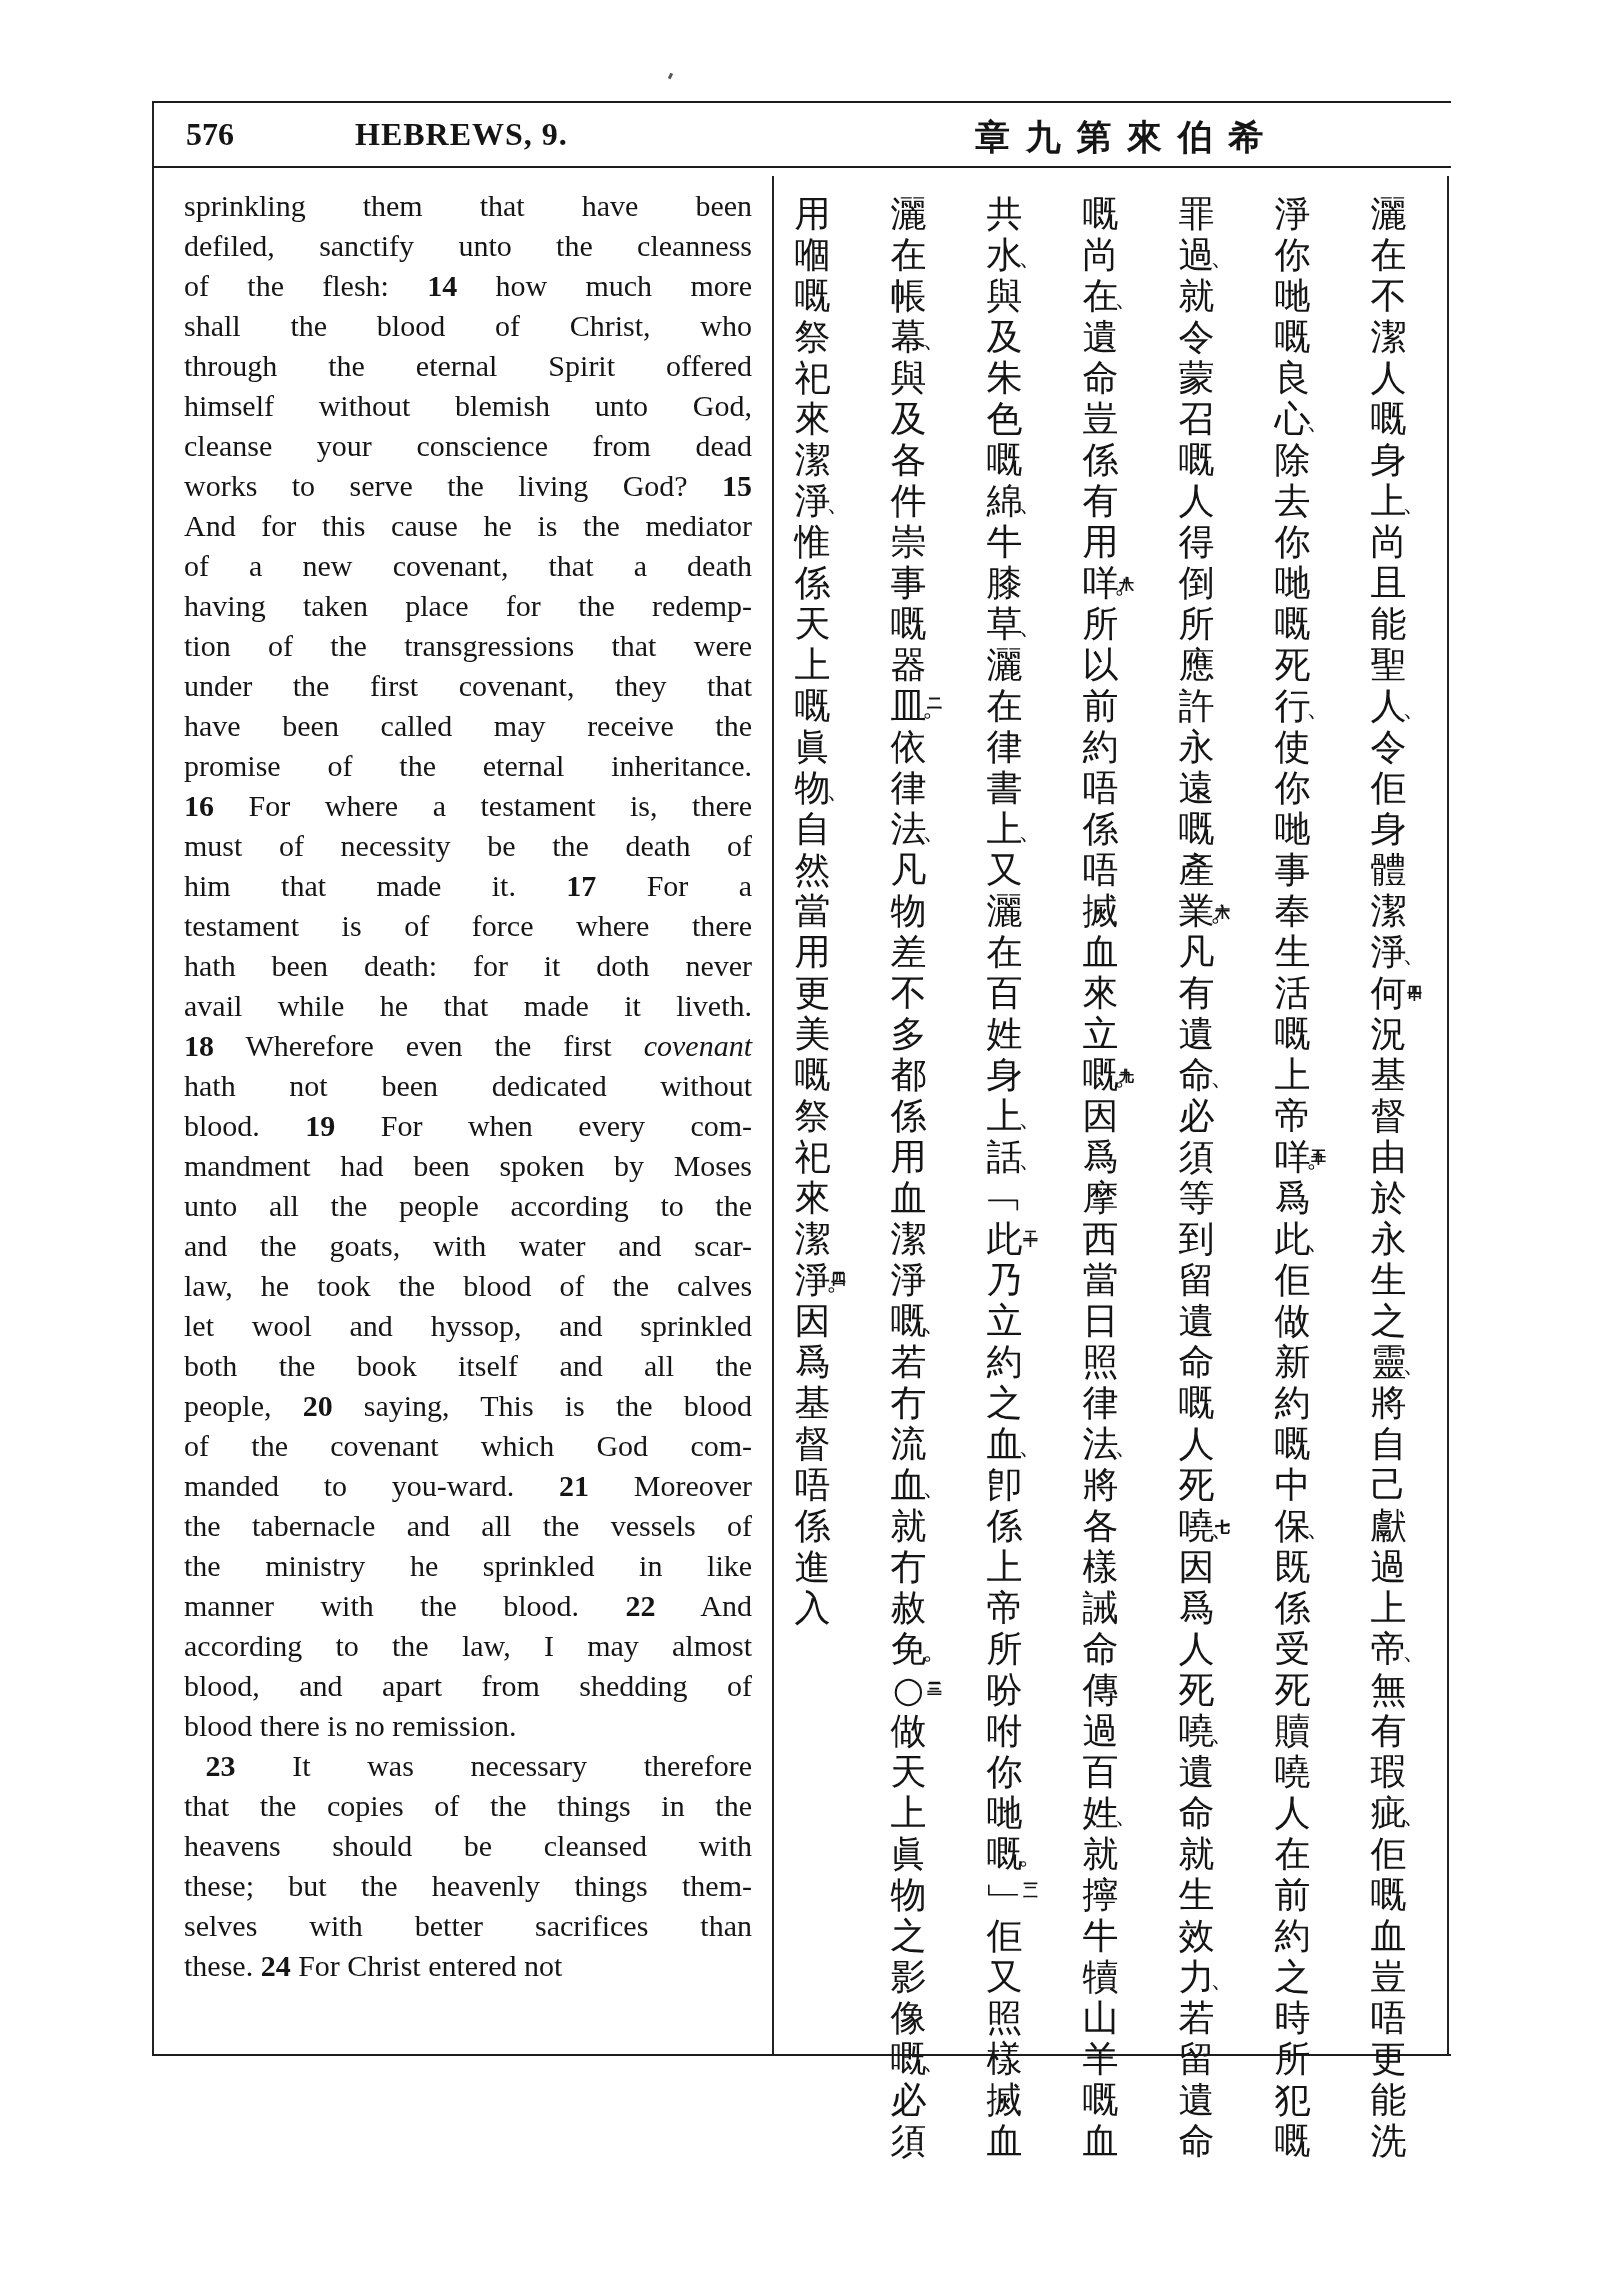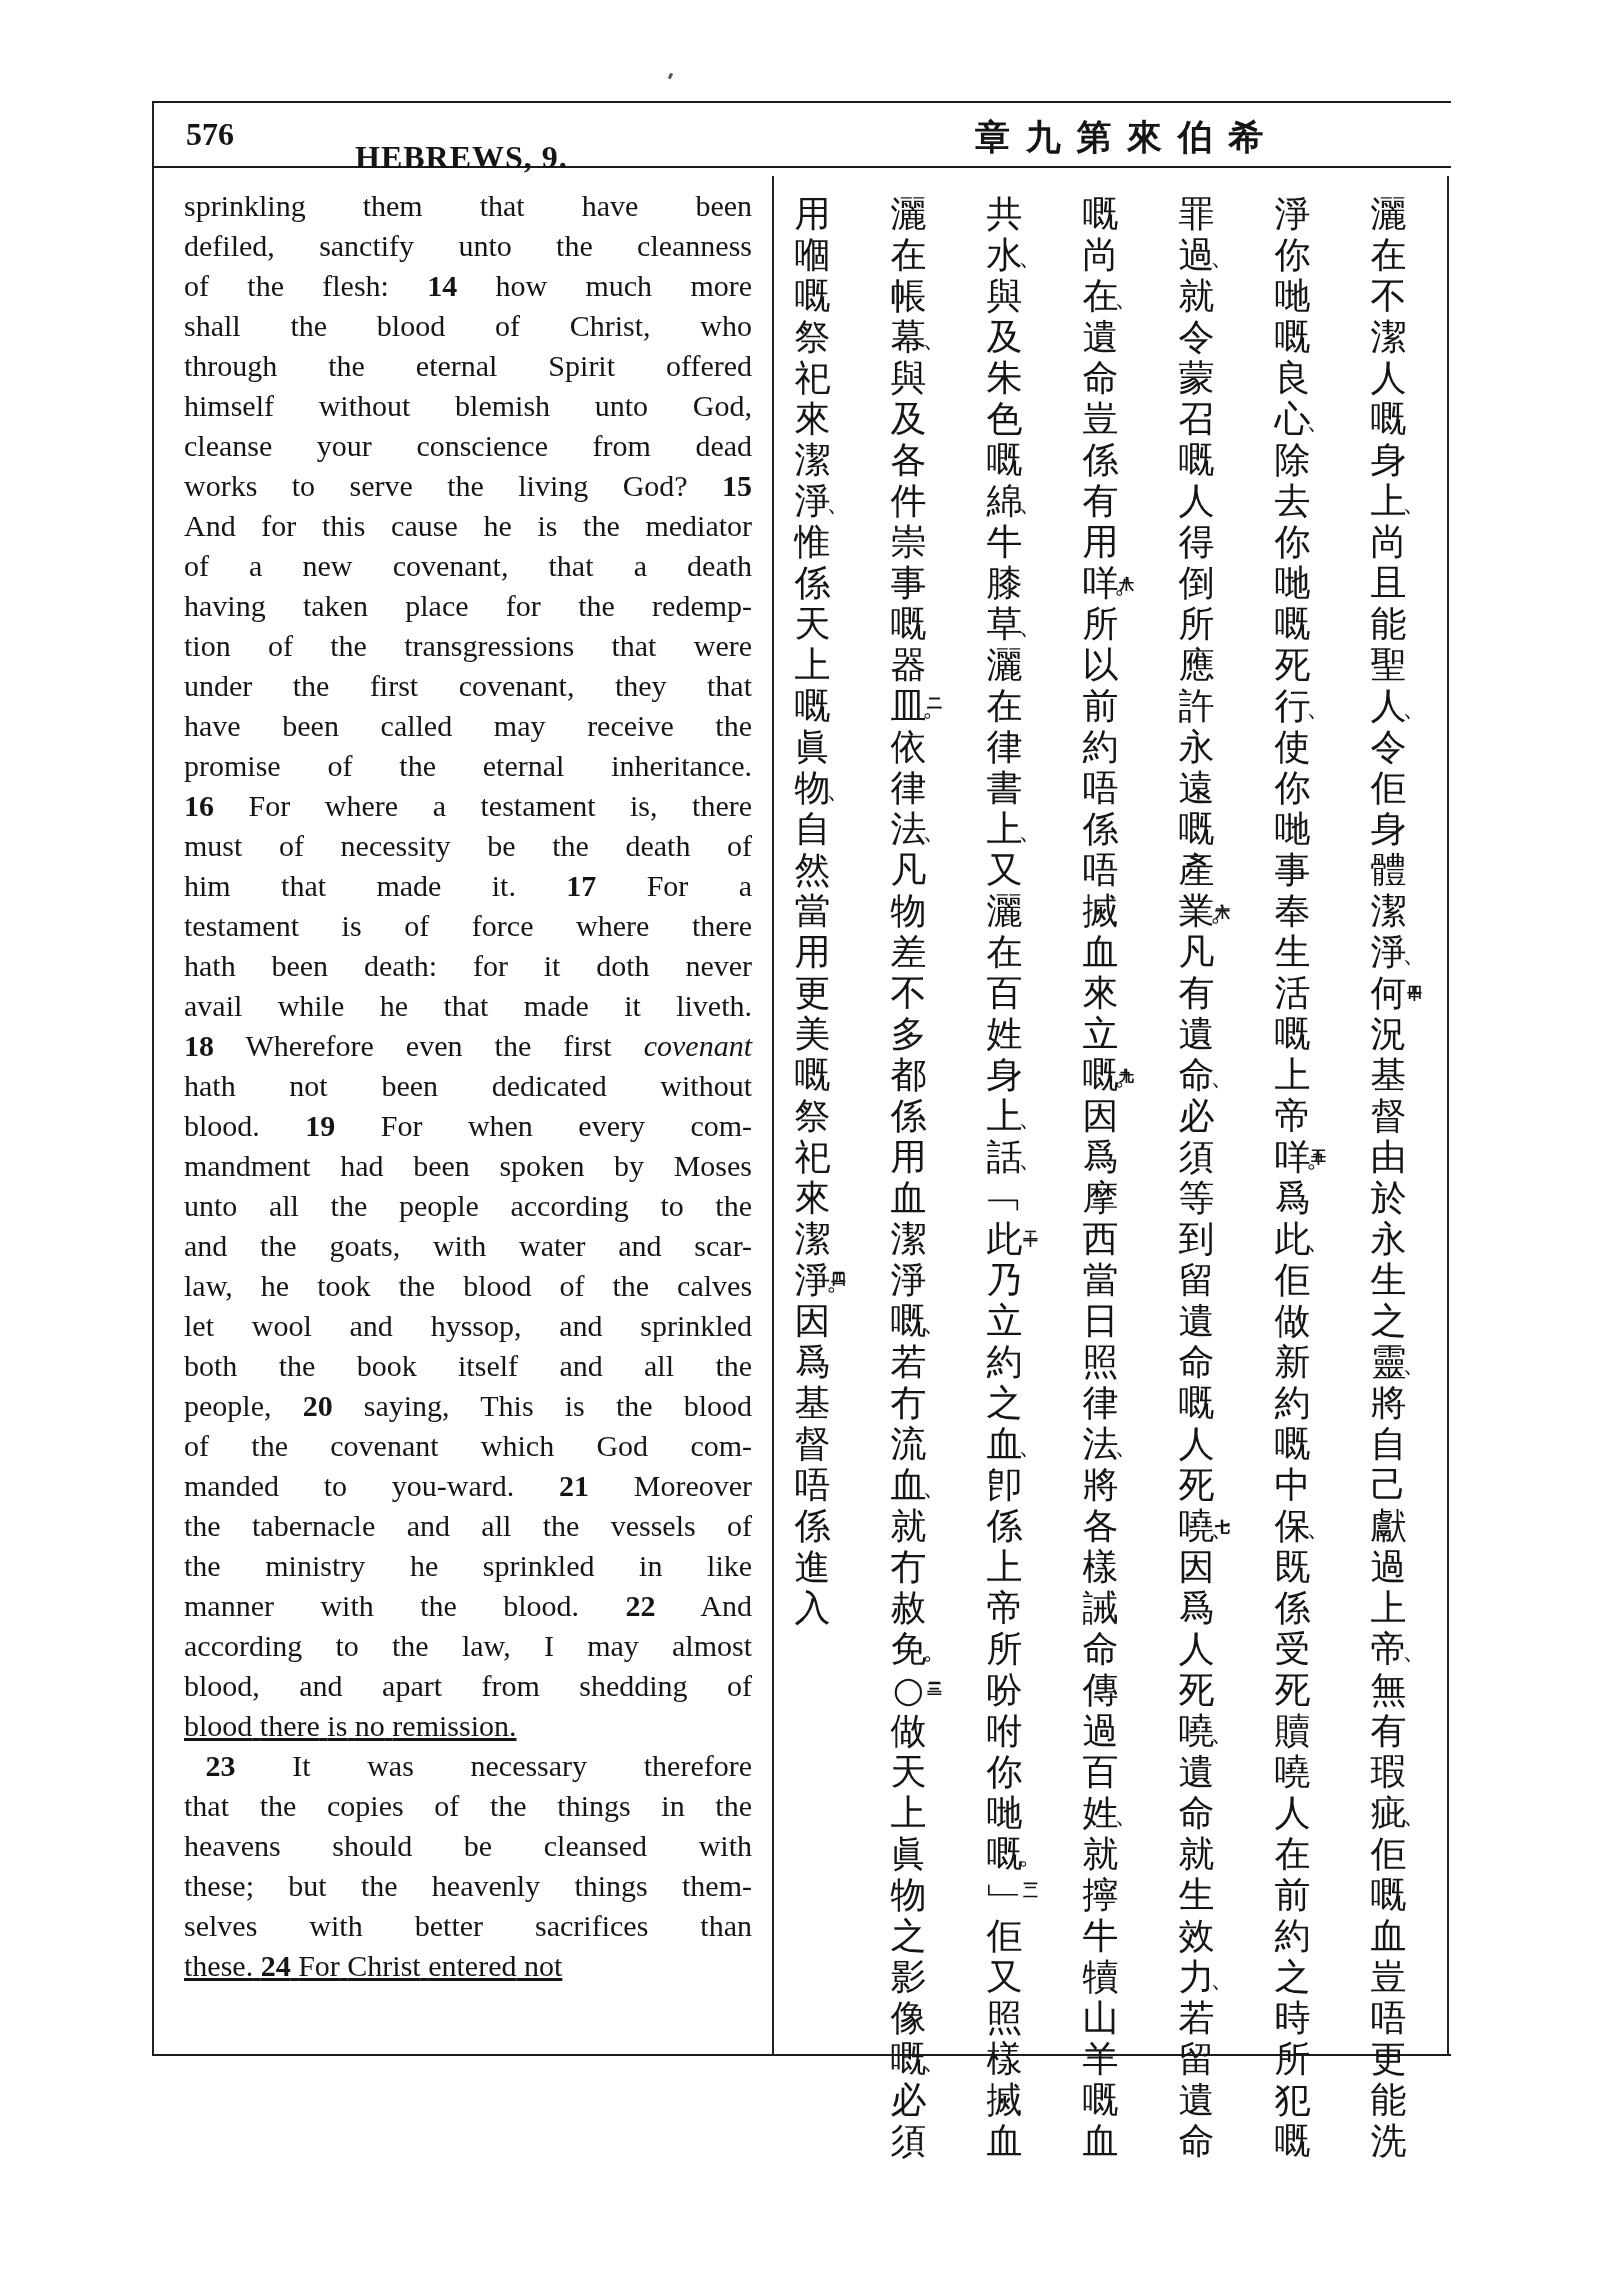--- a/index.html
+++ b/index.html
@@ -15,27 +15,27 @@
               border-top: 2.9px solid #1c1c1c; }
   .rule-bottom { position: absolute; left: 152px; top: 2054px; width: 1299px; height: 0;
                  border-top: 2.9px solid #1c1c1c; }
   .right-edge { position: absolute; left: 1447px; top: 176px; width: 0; height: 1879px;
                 border-left: 2px solid #222; }
   .divider { position: absolute; left: 772px; top: 176px; width: 0; height: 1879px;
              border-left: 2px solid #222; }
   .hdr-page { position: absolute; left: 186px; top: 116px; font-size: 32px; font-weight: bold;
               letter-spacing: 0px; text-align: right; }
   .hdr-book { position: absolute; left: 355px; top: 116px; font-size: 32px; font-weight: bold;
-              letter-spacing: 1px; margin-top: 23px; }
+              letter-spacing: 1px; }
   .hdr-cn { position: absolute; left: 975px; top: 114px; font-size: 35px; font-weight: bold;
             letter-spacing: 15.7px; font-family: "DejaVu Sans", sans-serif; text-align: right; }
   .en-col { position: absolute; left: 184px; top: 186px; width: 568px; }
   .en-line { height: 40px; line-height: 40px; font-size: 30px; white-space: nowrap;
              text-align: justify; text-align-last: justify; }
-  .en-line.last { text-align-last: left; text-decoration: underline; }
+  .en-line.last { text-align-last: left; }
   .en-line.indent { padding-left: 21.6px; }
   .en-line b { font-weight: bold; }
   .en-line i { font-style: italic; }
   .cn-area { position: absolute; left: 784px; top: 193px; width: 647px; height: 1852px; }
   .cn-col { position: absolute; top: 0; width: 59px; }
   .cn-char { position: relative; width: 43px; height: 41px; line-height: 41px; font-size: 36px;
              font-family: "DejaVu Sans", sans-serif; text-align: center; }
   .cn-punct { position: absolute; left: 35px; top: 2px; font-size: 25.5px; }
   .cn-verse { position: absolute; left: 39px; top: 2px; font-size: 14.7px; line-height: 14.7px;
               font-weight: bold; width: 15.7px; text-align: center; writing-mode: vertical-rl; }

